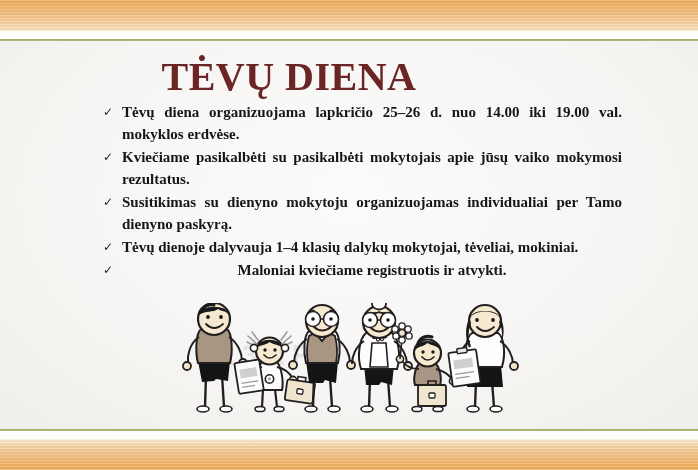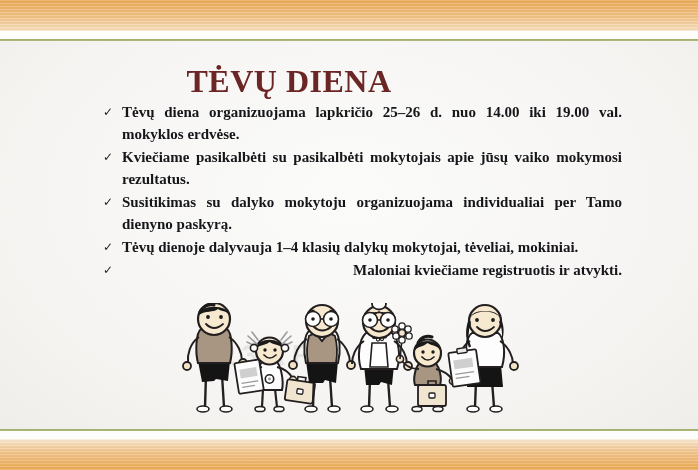--- a/index.html
+++ b/index.html
@@ -80,26 +80,26 @@
     width: 698px;
     height: 388px;
     background:
       radial-gradient(ellipse at 50% 40%, #fbfbfa 0%, #f6f5f3 60%, #efeeea 100%);
     z-index: 4;
   }
 
   .title {
     position: absolute;
     left: 0;
-    top: 24px;
+    top: 16px;
     width: 578px;
     text-align: center;
     font-family: "Liberation Serif", serif;
     font-weight: bold;
-    font-size: 32px;
+    font-size: 40px;
     letter-spacing: 0.5px;
     color: #6b2525;
     line-height: 1;
     white-space: nowrap;
   }
 
   .bullets {
     position: absolute;
     left: 100px;
     top: 60px;
@@ -126,21 +126,21 @@
     flex: 1 1 auto;
     font-family: Liberation Serif, serif;
     font-weight: bold;
     font-size: 15px;
     line-height: 22px;
     color: #16161a;
     text-align: justify;
     text-justify: inter-word;
     hyphens: none;
   }
-  .bullet-text.nojust { text-align: right; }
+  .bullet-text.nojust { text-align: center; }
 
   
   .illustration {
     position: absolute;
     left: 178px;
     top: 303px;
     width: 342px;
     height: 122px;
     z-index: 5;
   }
@@ -181,21 +181,21 @@
         <span class="bullet-text">Tėvų diena organizuojama lapkričio 25–26 d. nuo 14.00 iki 19.00 val. mokyklos erdvėse.</span>
       </div>
 
       <div class="bullet-row">
         <span class="bullet-mark">✓</span>
         <span class="bullet-text">Kviečiame pasikalbėti su pasikalbėti mokytojais apie jūsų vaiko mokymosi rezultatus.</span>
       </div>
 
       <div class="bullet-row">
         <span class="bullet-mark">✓</span>
-        <span class="bullet-text">Susitikimas su dalyko mokytoju organizuojama individualiai per Tamo dienyno paskyrą.</span>
+        <span class="bullet-text">Susitikimas su dienyno mokytoju organizuojamas individualiai per Tamo dienyno paskyrą.</span>
       </div>
 
       <div class="bullet-row">
         <span class="bullet-mark">✓</span>
         <span class="bullet-text">Tėvų dienoje dalyvauja 1–4 klasių dalykų mokytojai, tėveliai, mokiniai.</span>
       </div>
 
       <div class="bullet-row">
         <span class="bullet-mark">✓</span>
         <span class="bullet-text nojust">Maloniai kviečiame registruotis ir atvykti.</span>

